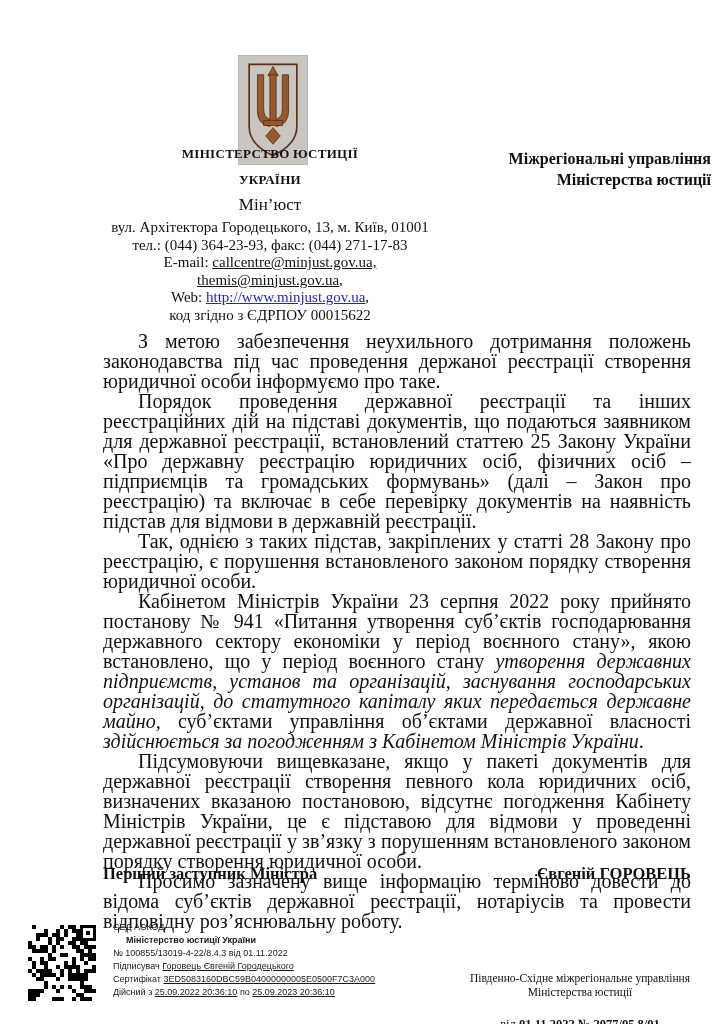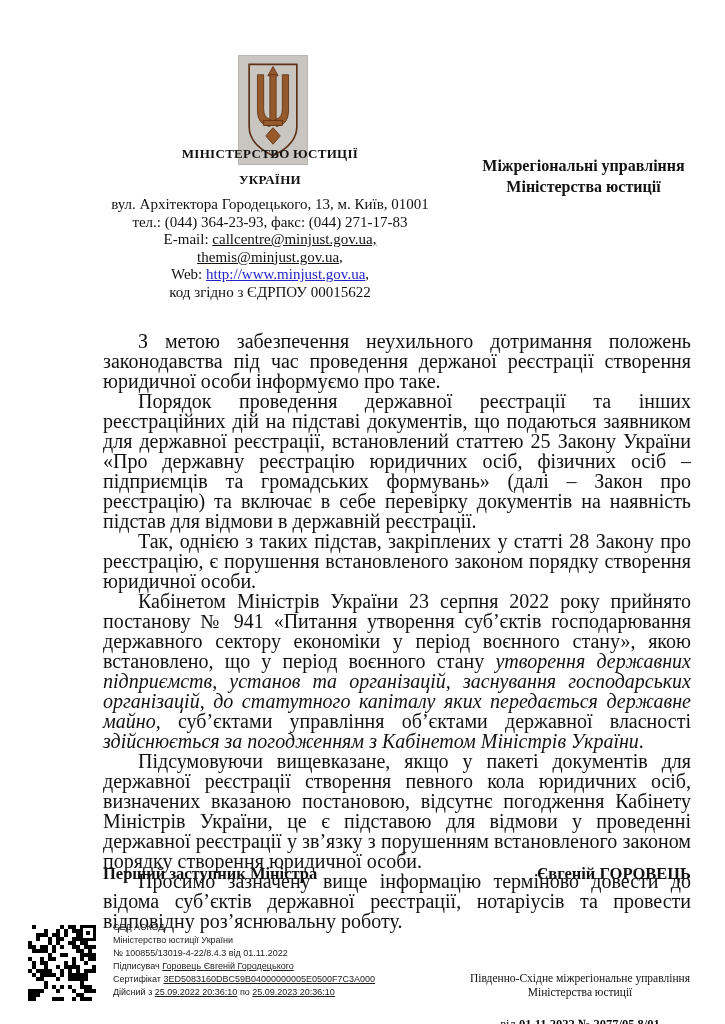--- a/index.html
+++ b/index.html
@@ -16,43 +16,43 @@
   }
   .header-left {
     position:absolute; left:72px; top:141px; width:396px; text-align:center;
   }
   .ministry-title { font-weight:bold; font-size:13px; line-height:26px; letter-spacing:.3px; }
   .short-name { font-size:17px; line-height:22px; margin-top:1px; }
   .contact { font-size:15px; line-height:17.5px; margin-top:3px; }
   .contact .u { text-decoration:underline; color:#111; }
   .contact .weblink { text-decoration:underline; color:#2323c8; }
   .header-right {
-    position:absolute; left:456px; top:155px; width:255px;
-    font-weight:bold; font-size:16px; line-height:21px; text-align:center;
+    position:absolute; left:456px; top:148px; width:255px;
+    font-weight:bold; font-size:16px; line-height:21px; text-align:right;
   }
   
   .letter-body {
     position:absolute; left:103px; top:331px; width:588px;
     font-size:20px; line-height:20px; text-align:justify;
   }
   .letter-body p { margin:0; text-indent:35px; }
   .it { font-style:italic; }
   
   .signature {
     position:absolute; left:103px; top:864px; width:588px;
     display:flex; justify-content:space-between;
     font-weight:bold; font-size:16.5px;
   }
   
   .qr { position:absolute; left:28px; top:924px; width:68px; height:78px; }
   .stamp {
     position:absolute; left:113px; top:921px; width:320px;
     font-family:"Liberation Sans", sans-serif; font-size:9px; line-height:13px; color:#1a1a1a;
   }
-  .stamp .b { font-weight:normal; }
+  .stamp .b { font-weight:bold;margin-left:13px; }
   .stamp .u { text-decoration:underline; }
   .reg {
     position:absolute; left:437px; top:971px; width:286px; text-align:center;
     font-size:11.5px; line-height:14px;
   }
   .reg .line2 { font-size:12.5px; margin-top:18px; }
   .reg .line2 b { font-weight:bold; }
   .barcode {
     margin:3px auto 0 auto; width:140px; height:21px;
     display:flex; align-items:stretch; justify-content:center; overflow:hidden;
@@ -76,20 +76,21 @@
         <path d="M27,64 l7,8 -7,8 -7,-8 z"></path>
       </g>
     </svg>
   </div>
 
   <div class="header-left">
     <div class="ministry-title">
       <div>МІНІСТЕРСТВО ЮСТИЦІЇ</div>
       <div>УКРАЇНИ</div>
     </div>
+    <div class="short-name">Мін’юст</div>
     <div class="contact">
       <div>вул. Архітектора Городецького, 13, м. Київ, 01001</div>
       <div>тел.: (044) 364-23-93, факс: (044) 271-17-83</div>
       <div>
         <span>E-mail:</span>
         <span class="u">callcentre@minjust.gov.ua,</span>
       </div>
       <div>
         <span class="u">themis@minjust.gov.ua,</span>
       </div>

